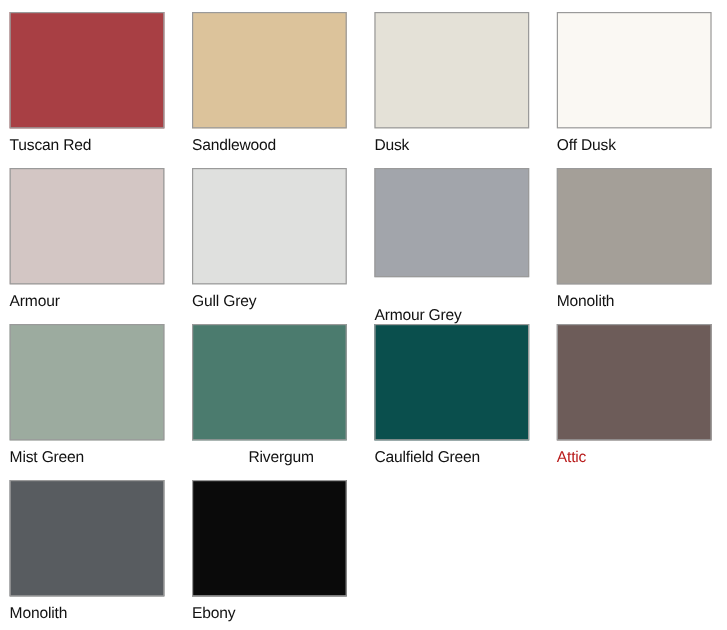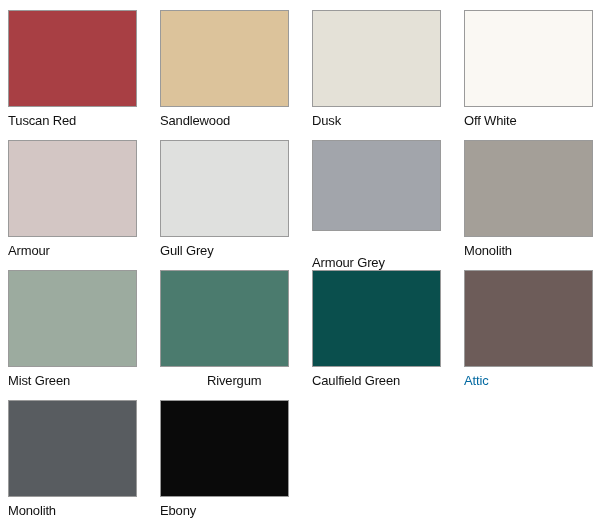--- a/index.html
+++ b/index.html
@@ -68,21 +68,21 @@
     <div class="swatch-label" style="color: rgb(17, 17, 17);">Sandlewood</div>
   </div>
 
   <div class="swatch-cell">
     <div class="swatch-chip" style="background-color: rgb(228, 225, 215); border-color: rgb(154, 154, 154);"></div>
     <div class="swatch-label" style="color: rgb(17, 17, 17);">Dusk</div>
   </div>
 
   <div class="swatch-cell">
     <div class="swatch-chip" style="background-color: rgb(250, 248, 243); border-color: rgb(154, 154, 154);"></div>
-    <div class="swatch-label" style="color: rgb(17, 17, 17);">Off White</div>
+    <div class="swatch-label" style="color: rgb(17, 17, 17);">Off Dusk</div>
   </div>
 
   <div class="swatch-cell">
     <div class="swatch-chip" style="background-color: rgb(211, 198, 196); border-color: rgb(154, 154, 154);"></div>
     <div class="swatch-label" style="color: rgb(17, 17, 17);">Armour</div>
   </div>
 
   <div class="swatch-cell">
     <div class="swatch-chip" style="background-color: rgb(223, 224, 222); border-color: rgb(154, 154, 154);"></div>
     <div class="swatch-label" style="color: rgb(17, 17, 17);">Gull Grey</div>
@@ -108,21 +108,21 @@
     <div class="swatch-label" style="color: rgb(17, 17, 17); margin-left: 47px;">Rivergum</div>
   </div>
 
   <div class="swatch-cell">
     <div class="swatch-chip" style="background-color: rgb(10, 79, 77); border-color: rgb(154, 154, 154);"></div>
     <div class="swatch-label" style="color: rgb(17, 17, 17);">Caulfield Green</div>
   </div>
 
   <div class="swatch-cell">
     <div class="swatch-chip" style="background-color: rgb(109, 92, 89); border-color: rgb(154, 154, 154);"></div>
-    <div class="swatch-label" style="color: #0369a1;">Attic</div>
+    <div class="swatch-label" style="color: #b91c1c;">Attic</div>
   </div>
 
   <div class="swatch-cell">
     <div class="swatch-chip" style="background-color: rgb(88, 92, 96); border-color: rgb(154, 154, 154);"></div>
     <div class="swatch-label" style="color: rgb(17, 17, 17);">Monolith</div>
   </div>
 
   <div class="swatch-cell">
     <div class="swatch-chip" style="background-color: rgb(10, 10, 10); border-color: rgb(154, 154, 154);"></div>
     <div class="swatch-label" style="color: rgb(17, 17, 17);">Ebony</div>

